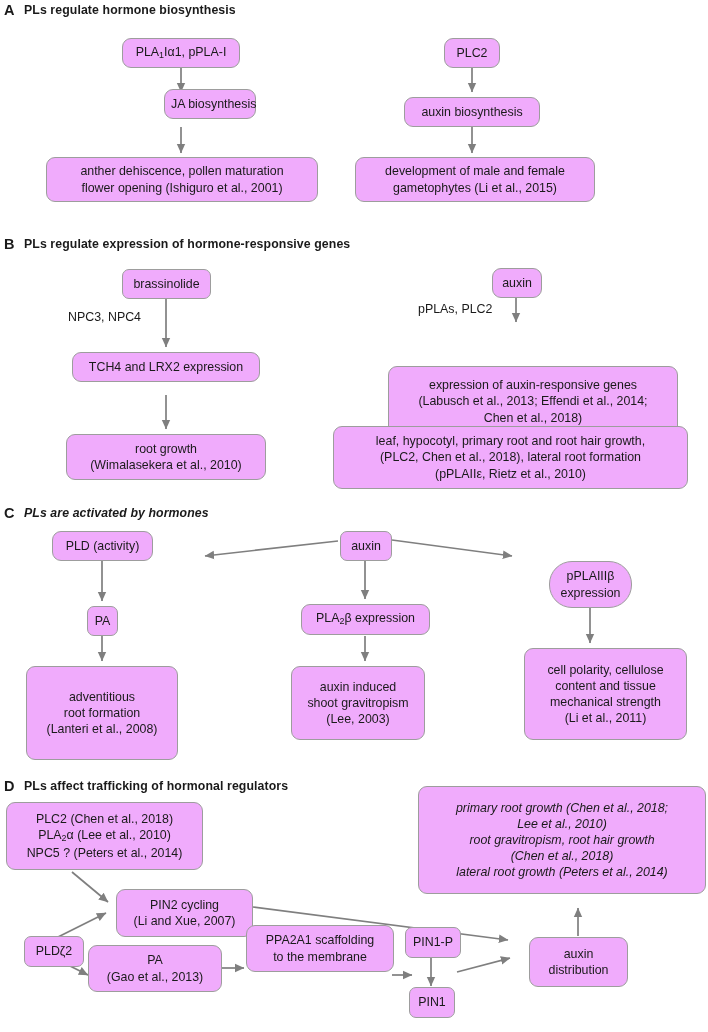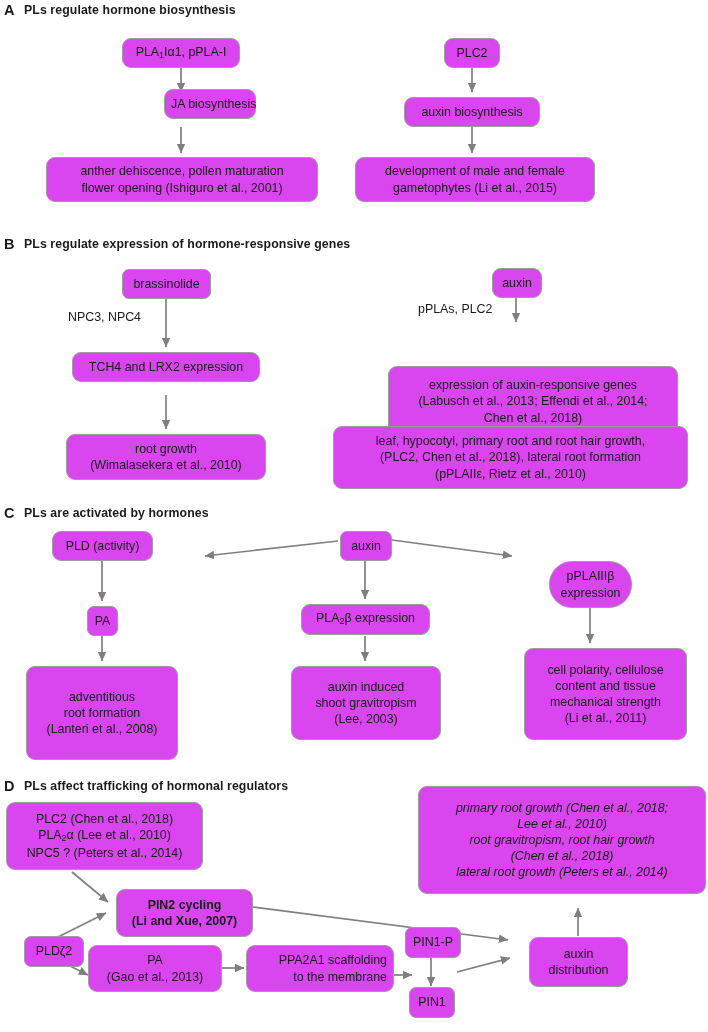--- a/index.html
+++ b/index.html
@@ -9,21 +9,21 @@
     font-family:"Liberation Sans","DejaVu Sans",sans-serif;
     color:#1a1a1a;
   }
   #figure{position:absolute;left:0;top:0;width:708px;height:1032px;}
   .panel-letter{position:absolute;font-weight:bold;font-size:14.5px;}
   .panel-title{position:absolute;font-weight:bold;font-size:12.3px;letter-spacing:.1px;}
 
   
   .nbox{
     position:absolute;box-sizing:border-box;
-    border:1.1px solid #9d9d9d;border-radius:9px;background:#d946ef;
+    border:1.1px solid #9d9d9d;border-radius:9px;background:#f0abfc;
     display:flex;align-items:center;justify-content:center;
     text-align:center;line-height:1.30;
     font-size:12.4px;color:#1a1a1a;padding:10px 6px;
   }
   .nbox.tight{border-radius:7px;}
   .nbox .inner{width:100%;}
   .nbox .ln{display:block;white-space:nowrap;}
 
   
   .plain{
@@ -163,21 +163,21 @@
 
   <div class="nbox" style="left:333px;top:426px;width:355px;height:63px;">
     <span class="inner">
       <span class="ln">leaf, hypocotyl, primary root and root hair growth,</span>
       <span class="ln">(PLC2, Chen et al., 2018), lateral root formation</span>
       <span class="ln">(pPLAIIε, Rietz et al., 2010)</span>
     </span>
   </div>
 
   <div class="panel-letter" style="left:4px;top:505px;">C</div>
-  <div class="panel-title" style="left:24px;top:506px;">PLs are activated by hormones</div>
+  <div class="panel-title" style="left:24px;top:506px;font-style:italic;">PLs are activated by hormones</div>
 
   <div class="nbox tight" style="left:340px;top:531px;width:52px;height:30px;">
     <span class="inner">
         <span class="ln">auxin</span>
       </span>
   </div>
 
   <div class="nbox" style="left:52px;top:531px;width:101px;height:30px;">
     <span class="inner">
         <span class="ln">PLD (activity)</span>
@@ -197,21 +197,21 @@
       <span class="ln">(Lanteri et al., 2008)</span>
     </span>
   </div>
 
   <div class="nbox" style="left:301px;top:604px;width:129px;height:31px;">
     <span class="inner">
         <span class="ln">PLA<sub>2</sub>β expression</span>
       </span>
   </div>
 
-  <div class="nbox" style="left:291px;top:666px;width:150px;height:74px;">
+  <div class="nbox" style="left:291px;top:666px;width:134px;height:74px;">
     <span class="inner">
       <span class="ln">auxin induced</span>
       <span class="ln">shoot gravitropism</span>
       <span class="ln">(Lee, 2003)</span>
     </span>
   </div>
 
   <div class="nbox" style="left:549px;top:561px;width:83px;height:47px;border-radius:23px;">
     <span class="inner">
       <span class="ln">pPLAIIIβ</span>
@@ -238,35 +238,35 @@
       <span class="ln">NPC5 ? (Peters et al., 2014)</span>
     </span>
   </div>
 
   <div class="nbox tight" style="left:4px;top:936px;width:60px;height:31px;margin-left:20px;">
     <span class="inner">
         <span class="ln">PLDζ2</span>
       </span>
   </div>
 
-  <div class="nbox" style="left:116px;top:889px;width:137px;height:48px;font-weight:bold;">
+  <div class="nbox" style="left:116px;top:889px;width:137px;height:48px;">
     <span class="inner">
       <span class="ln">PIN2 cycling</span>
       <span class="ln">(Li and Xue, 2007)</span>
     </span>
   </div>
 
   <div class="nbox" style="left:88px;top:945px;width:134px;height:47px;">
     <span class="inner">
       <span class="ln">PA</span>
       <span class="ln">(Gao et al., 2013)</span>
     </span>
   </div>
 
-  <div class="nbox" style="left:246px;top:945px;width:148px;height:47px;text-align:right;">
+  <div class="nbox" style="left:246px;top:925px;width:148px;height:47px;">
     <span class="inner">
       <span class="ln">PPA2A1 scaffolding</span>
       <span class="ln">to the membrane</span>
     </span>
   </div>
 
   <div class="nbox tight" style="left:405px;top:927px;width:56px;height:31px;">
     <span class="inner">
         <span class="ln">PIN1-P</span>
       </span>

